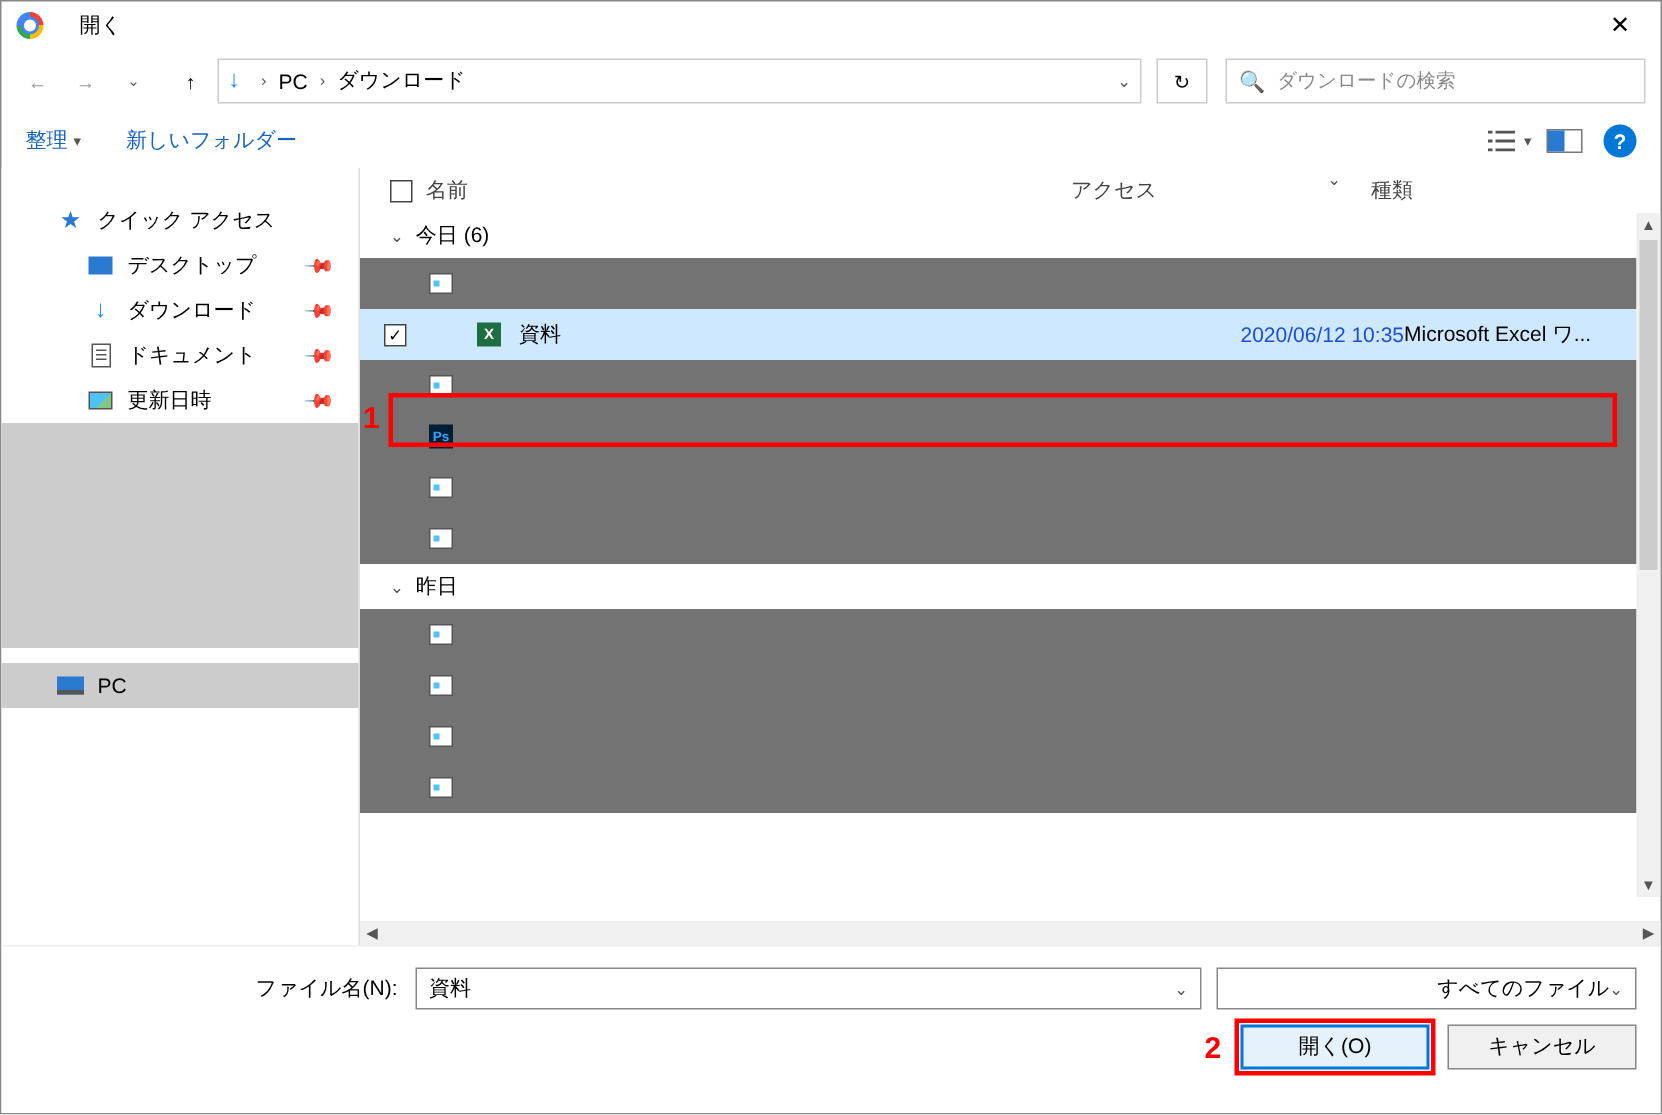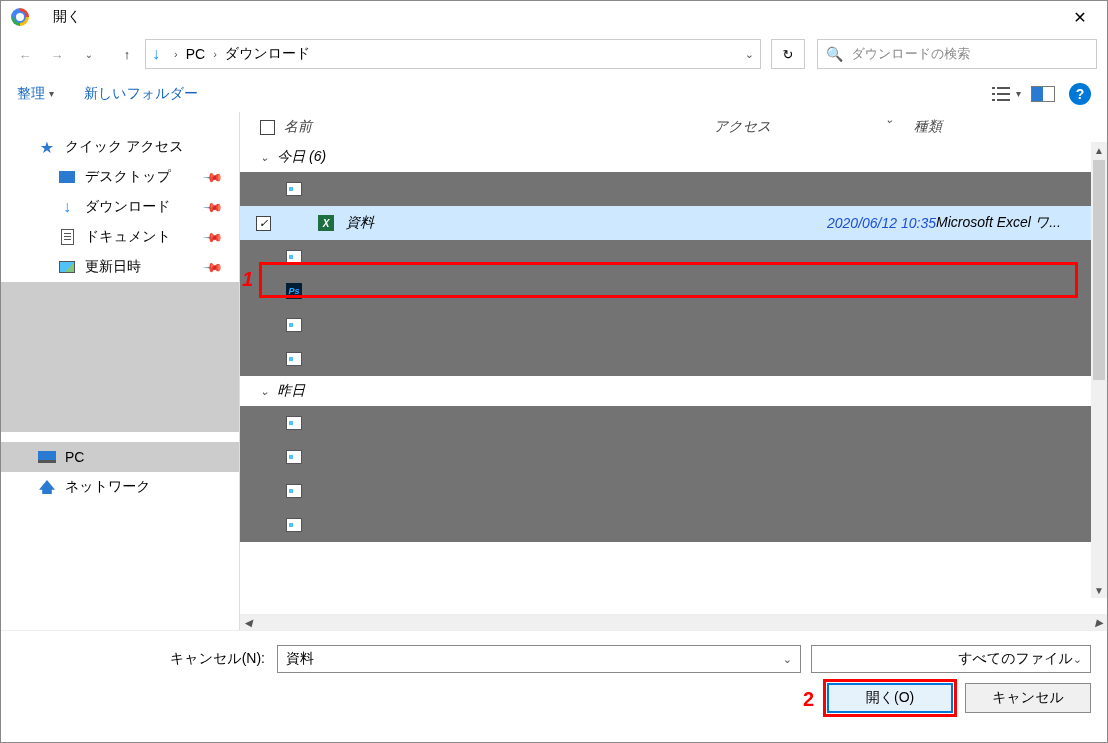--- a/index.html
+++ b/index.html
@@ -54,21 +54,21 @@
     .desktop-ic { width:16px; height:12px; background:#2a7ad2; }
     .dl-ic { color:#1e90ff; font-size:16px; }
     .doc-ic { width:13px; height:16px; border:1px solid #555; background:#fff; position:relative; }
     .doc-ic::before{content:'';position:absolute;top:3px;left:2px;right:2px;height:1px;background:#555;box-shadow:0 3px #555,0 6px #555;}
     .pic-ic { width:16px; height:12px; background:linear-gradient(135deg,#4fc3f7 60%,#81c784 60%); border:1px solid #555; }
     .pc-ic { width:18px; height:12px; background:#2a7ad2; border-bottom:3px solid #555; }
     .net-ic { width:16px; height:14px; background:#2a7ad2; clip-path:polygon(50% 0,100% 70%,80% 70%,80% 100%,20% 100%,20% 70%,0 70%); }
     .sidebar-mid { background:#ccc; height:150px; }
     .sb-section2 { padding-top:10px; }
     
-    .file-area { flex:1; display:flex; flex-direction:column; min-height:0; border-left:1px solid #ddd;font-style:italic; }
+    .file-area { flex:1; display:flex; flex-direction:column; min-height:0; border-left:1px solid #ddd; }
     .columns-header { display:flex; align-items:center; height:30px; padding-left:20px; font-size:14px; color:#444; position:relative; }
     .col-check { width:24px; display:flex; align-items:center; }
     .col-check .chk { width:15px; height:15px; border:1px solid #444; }
     .col-name { flex:0 0 430px; }
     .col-date { flex:0 0 200px; position:relative; }
     .col-date .sort-caret{ position:absolute; top:-5px; right:20px; color:#555; font-size:11px; }
     .col-type { flex:0 0 125px; }
     
     .file-scroll { flex:1; overflow:hidden; position:relative; }
     .file-list { position:absolute; inset:0 16px 0 0; }
@@ -208,26 +208,20 @@
         </div>
       </div>
       <div class="sidebar-mid"></div>
       <div class="sidebar-list sb-section2">
         <div class="sidebar-item selected">
           <span class="si-icon">
               <span class="pc-ic"></span>
             </span>
           <span>PC</span>
         </div>
-        <div class="sidebar-item">
-          <span class="si-icon">
-              <span class="net-ic"></span>
-            </span>
-          <span>ネットワーク</span>
-        </div>
       </div>
     </div>
 
     <div class="file-area">
       <div class="columns-header">
         <div class="col-check">
             <span class="chk"></span>
           </div>
         <div class="col-name">名前</div>
         <div class="col-date">
@@ -315,21 +309,21 @@
       <div class="hscroll">
         <div class="harrow">◀</div>
         <div class="htrack"></div>
         <div class="harrow">▶</div>
       </div>
     </div>
   </div>
 
   <div class="footer">
     <div class="fname-row">
-      <div class="fname-label">キャンセル(N):</div>
+      <div class="fname-label">ファイル名(N):</div>
       <div class="fname-input">
         <span>資料</span>
         <span class="dd">⌄</span>
       </div>
       <div class="filetype">
         <span>すべてのファイル</span>
         <span class="dd">⌄</span>
       </div>
     </div>
     <div class="btn-row">

